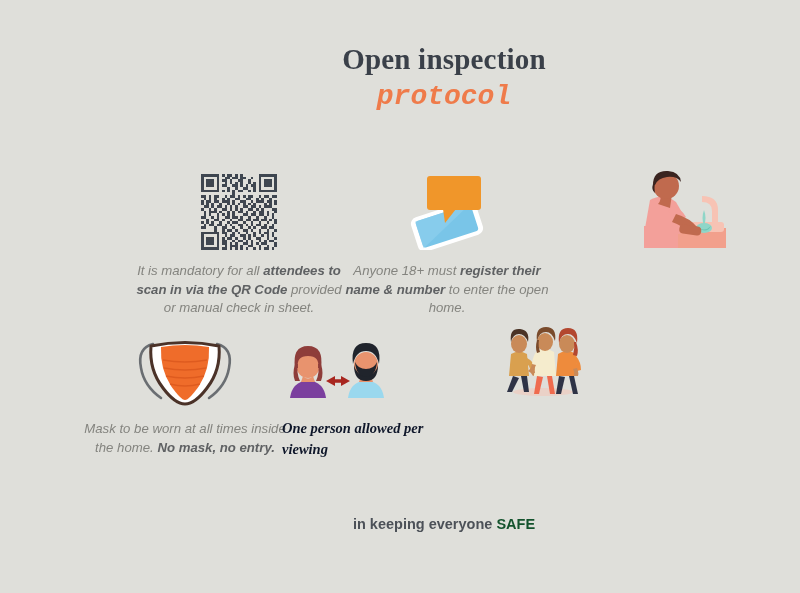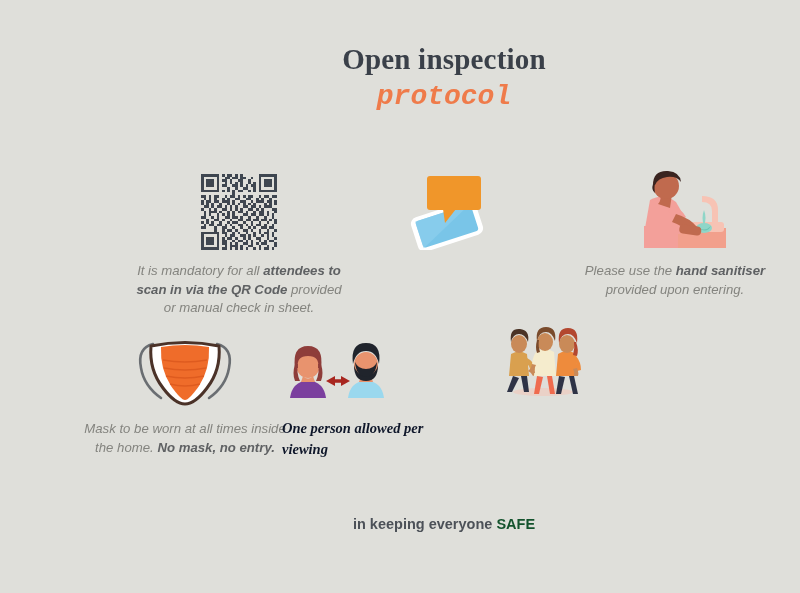--- a/index.html
+++ b/index.html
@@ -372,20 +372,21 @@
         <g transform="rotate(-18 48 56)">
           <rect x="14" y="38" width="68" height="36" rx="7" fill="#ffffff"></rect>
           <rect x="19" y="42" width="58" height="28" rx="3" fill="#79c5e8"></rect>
           <path d="M19 42 L77 42 L19 70 Z" fill="#8fd0ee" opacity="0.65"></path>
         </g>
 
         <rect x="28" y="6" width="54" height="34" rx="3" fill="#f0962a"></rect>
         <path d="M44 39 L57 39 L46 53 Z" fill="#f0962a"></path>
       </svg>
     </div>
+    <div class="cap">Anyone 18+ must <b>register their name &amp; number</b> to enter the open home.</div>
   </div>
 
   <div class="cell" id="cell-sanitise">
     <div class="icon-wrap">
       <svg width="110" height="86" viewBox="0 0 110 86" aria-hidden="true">
 
         <rect x="54" y="62" width="52" height="20" fill="#f2a08c"></rect>
         <rect x="56" y="56" width="48" height="10" rx="3" fill="#f7c3b4"></rect>
         <path d="M82 30 q16 0 16 14 v12 h-6 v-11 q0-9 -10 -9 z" fill="#f7c3b4"></path>
 
@@ -402,21 +403,20 @@
 
         <rect x="60" y="58" width="22" height="9" rx="4" fill="#c06a4e" transform="rotate(8 60 58)"></rect>
 
         <path d="M40 26 q2 8 -2 12 l12 4 l2 -14z" fill="#c06a4e"></path>
         <ellipse cx="46" cy="20" rx="13" ry="13" fill="#c06a4e"></ellipse>
 
         <path d="M33 19 q0 -15 15 -14 q12 1 13 11 q-4 -6 -14 -5 q-9 1 -12 8z" fill="#3a2420"></path>
         <path d="M33 18 q-2 6 2 9 q-1 -6 0 -9z" fill="#3a2420"></path>
       </svg>
     </div>
-    <div class="cap">Please use the <b>hand sanitiser</b> provided upon entering.</div>
   </div>
 
   <div class="cell" id="cell-mask">
     <div class="icon-wrap">
       <svg width="116" height="72" viewBox="0 0 116 72" aria-hidden="true">
 
         <path d="M26 10 q-16 4 -12 24 q3 18 20 30" fill="none" stroke="#6a6e72" stroke-width="2.6" stroke-linecap="round"></path>
         <path d="M90 10 q16 4 12 24 q-3 18 -20 30" fill="none" stroke="#6a6e72" stroke-width="2.6" stroke-linecap="round"></path>
 
         <path d="M24 12 q34 -7 68 0 q2 24 -12 42 q-12 16 -22 16 q-10 0 -22 -16 q-14 -18 -12 -42z" fill="#ffffff" stroke="#4b3228" stroke-width="3" stroke-linejoin="round"></path>

